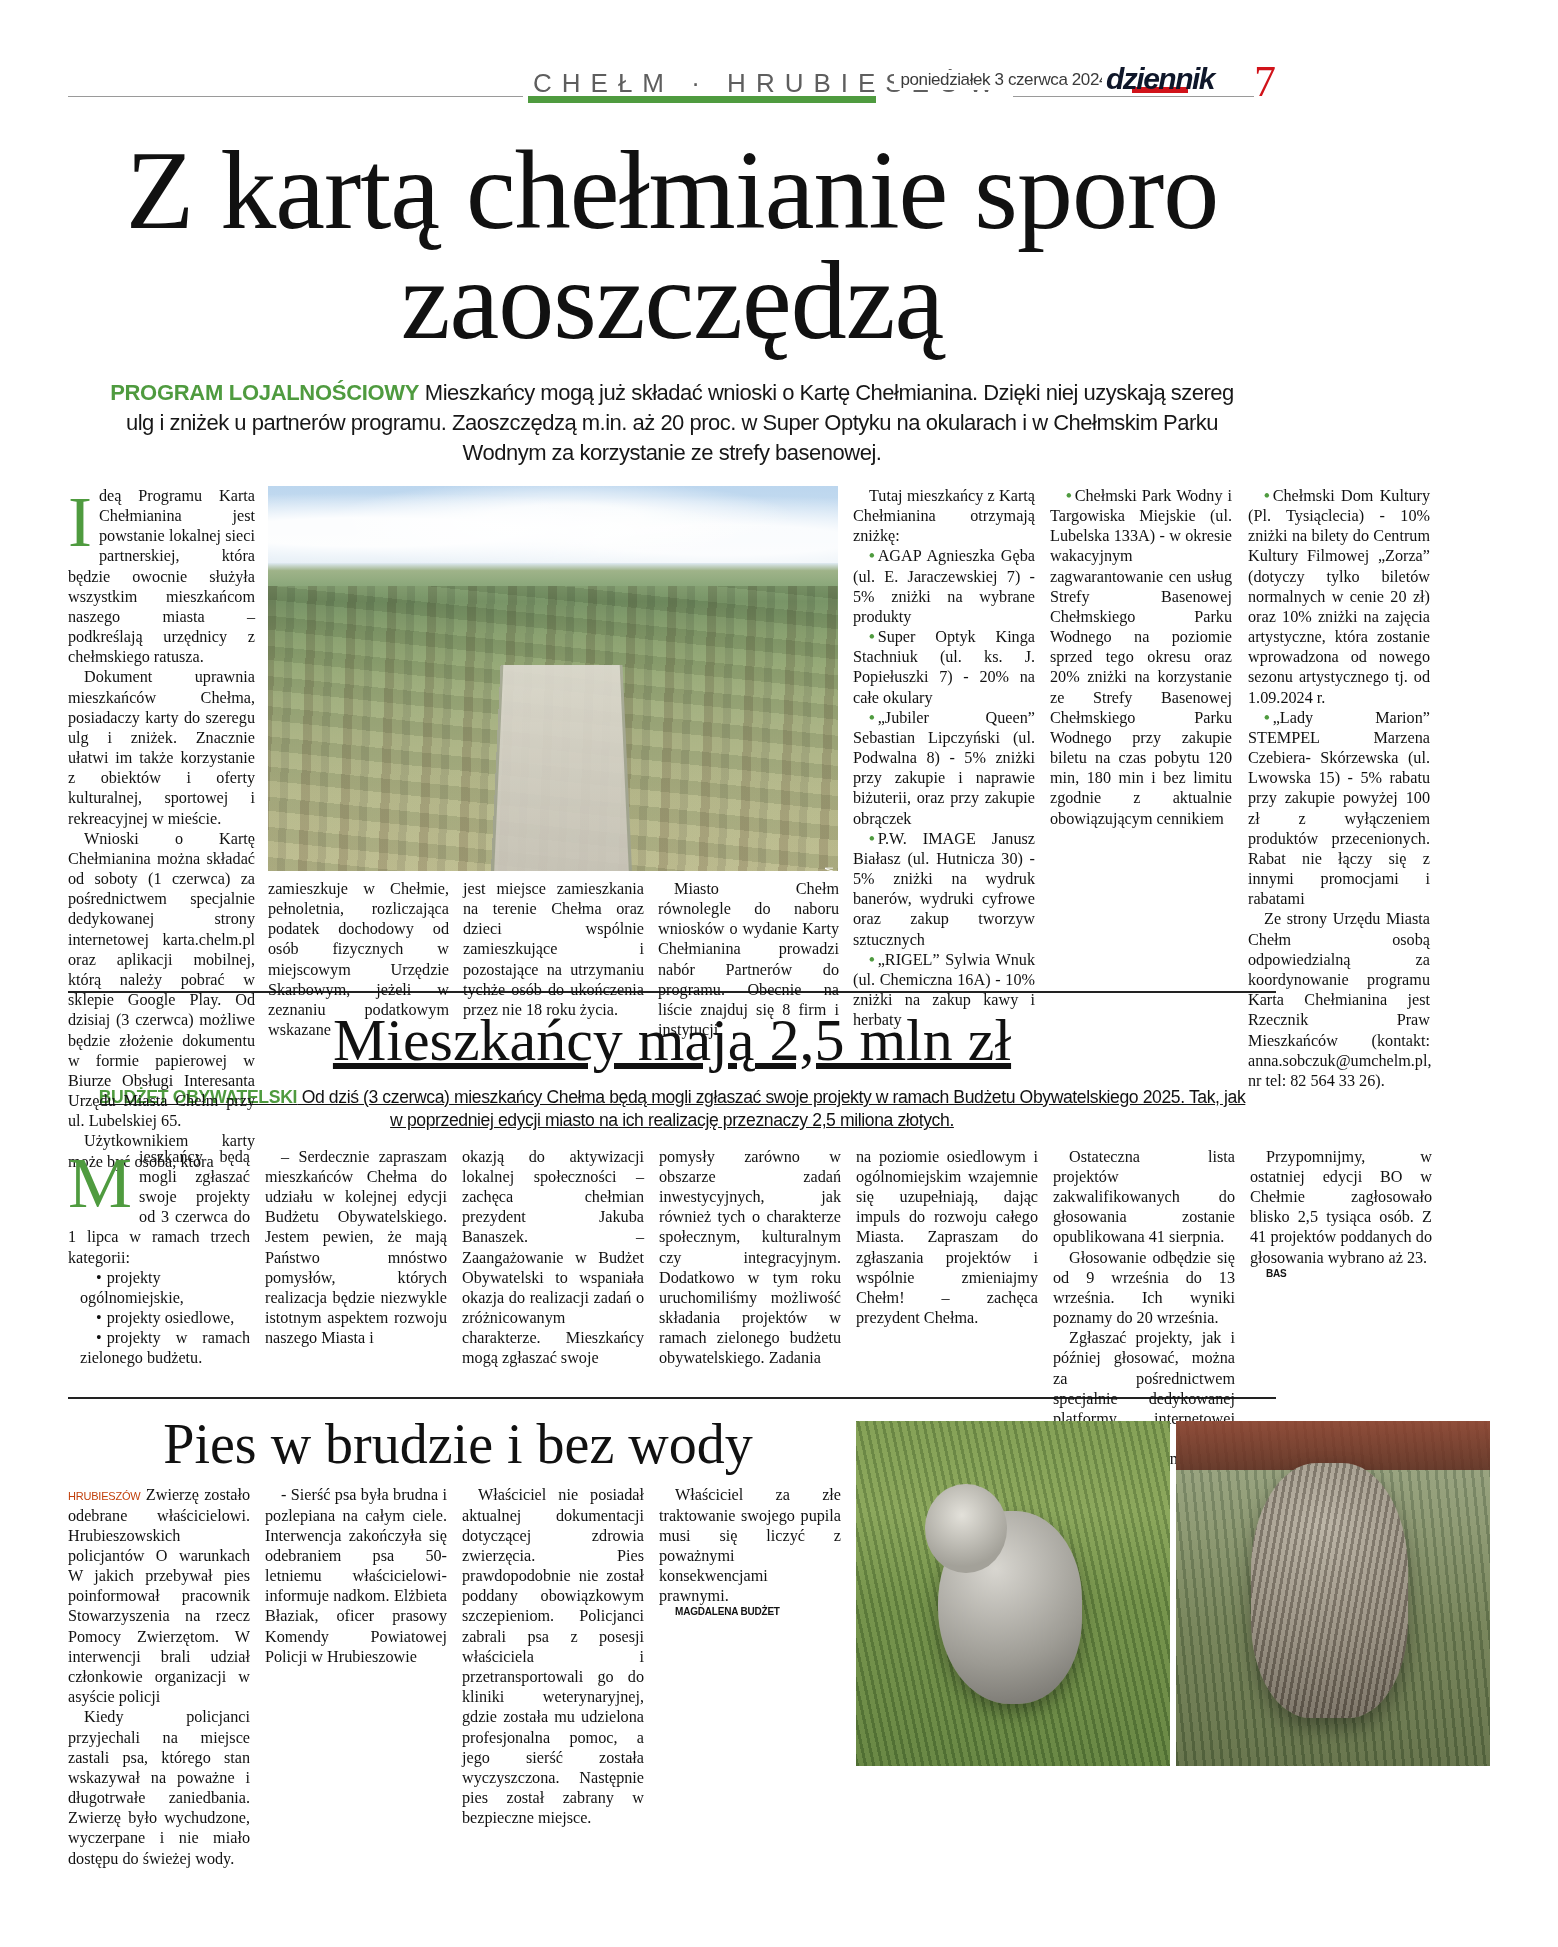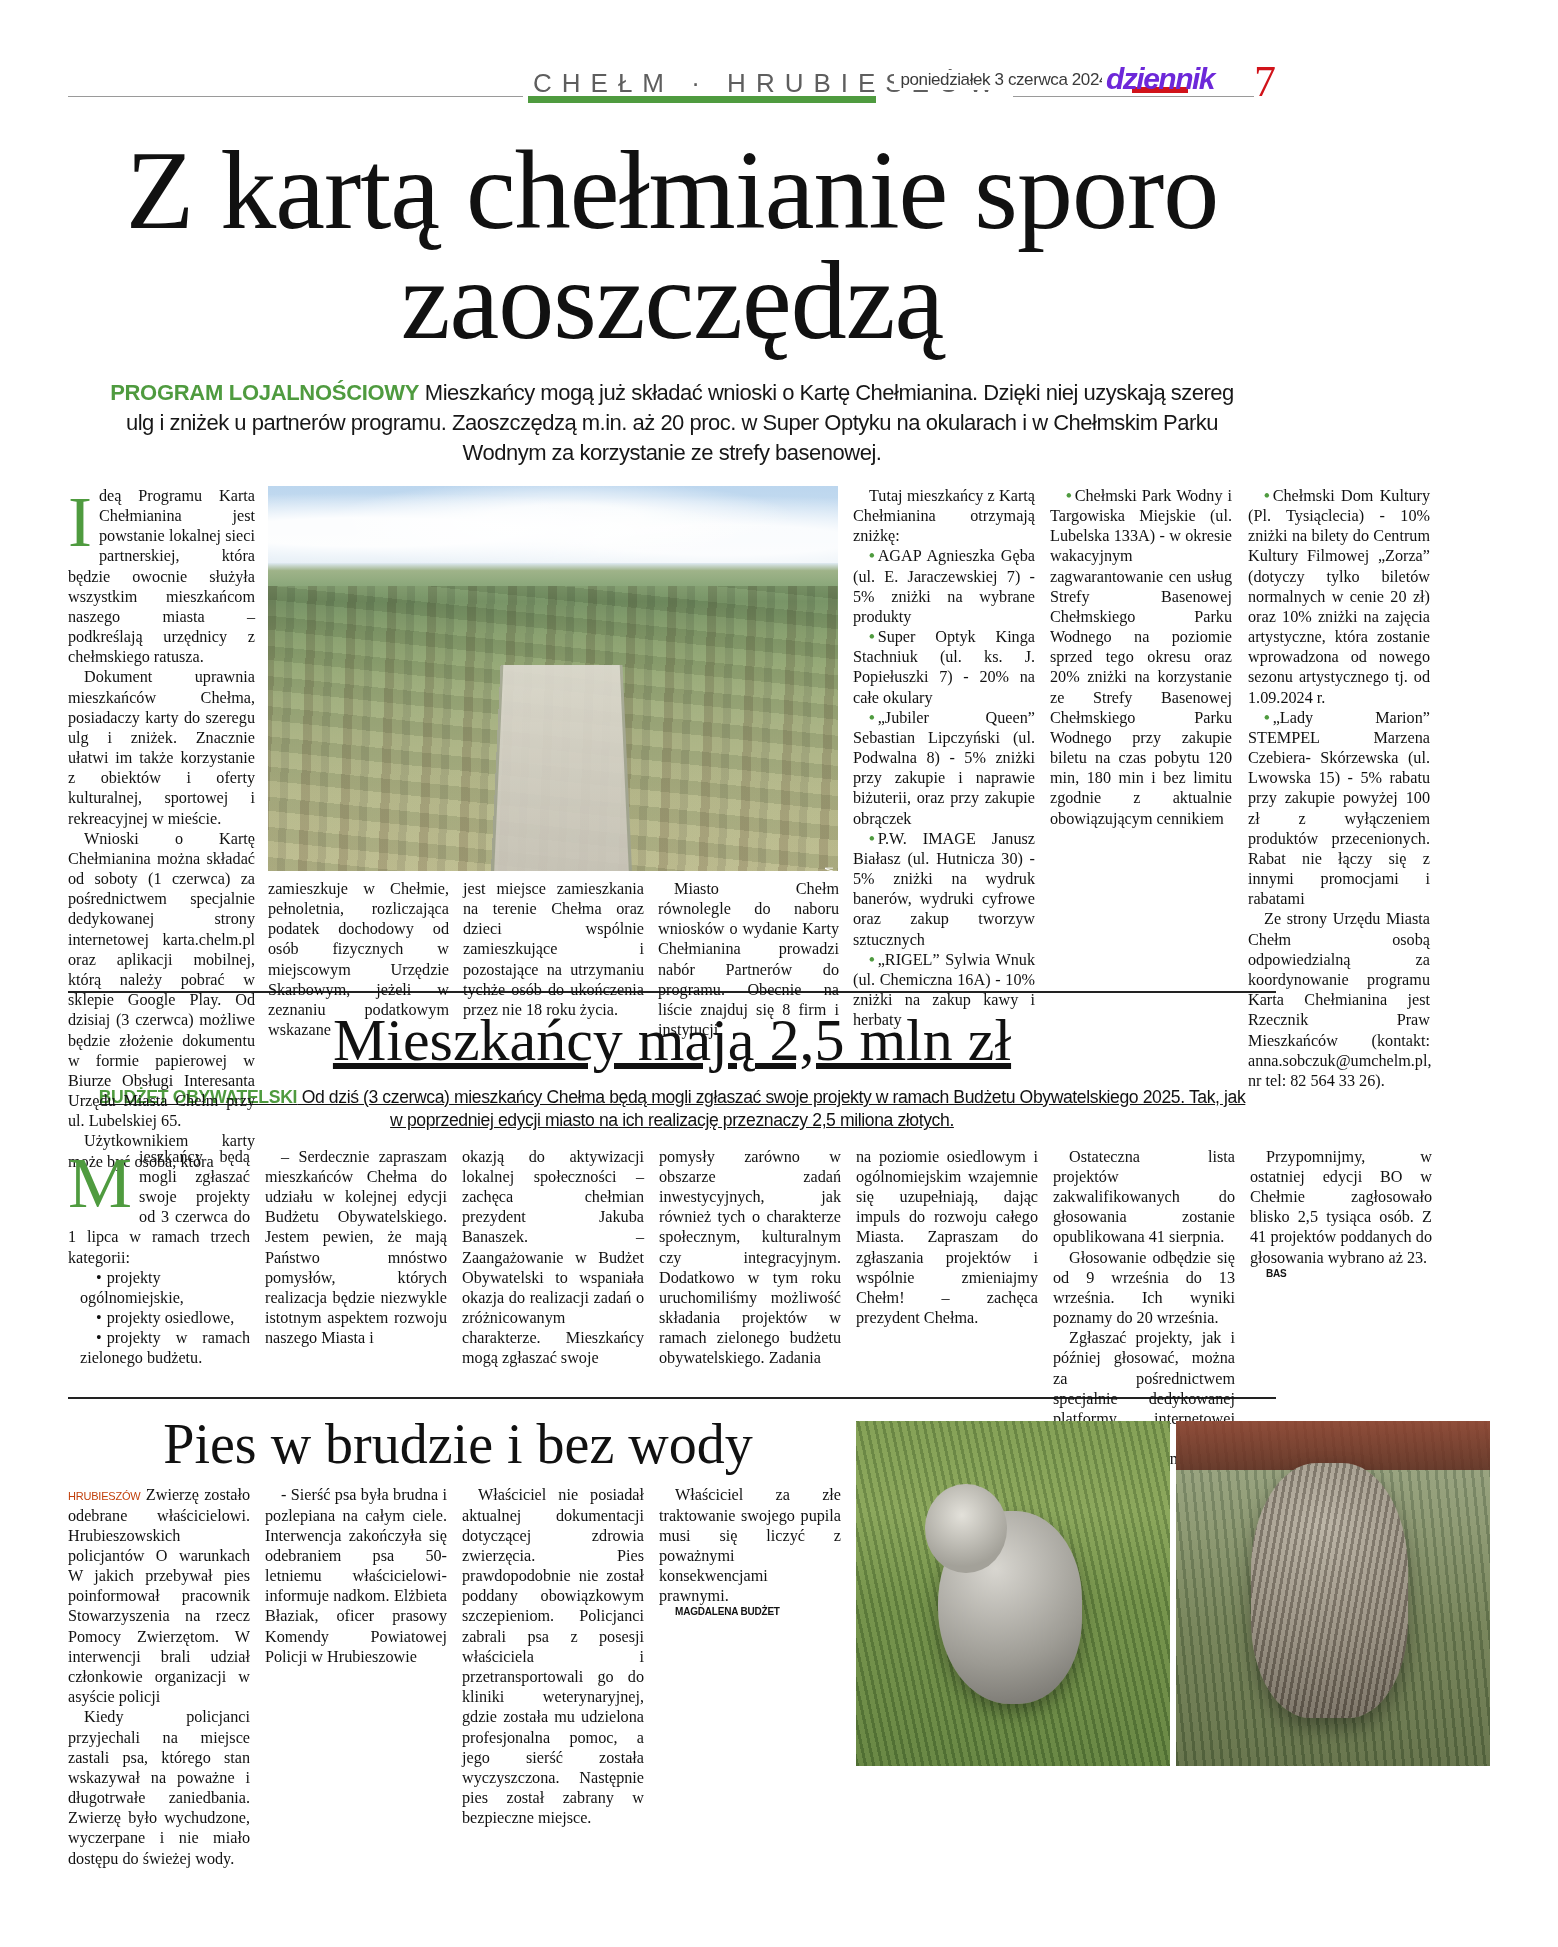--- a/index.html
+++ b/index.html
@@ -73,21 +73,21 @@
     right: 58px;
     top: 8px;
     background: #ffffff;
     padding: 0 4px;
   }
   .brand-word {
     font-family: "Liberation Sans", sans-serif;
     font-weight: bold;
     font-size: 30px;
     font-style: italic;
-    color: #6d28d9;
+    color: #0f172a;
     letter-spacing: -1.5px;
     line-height: 1;
   }
   .brand-bar {
     height: 6px;
     background: #d1131a;
     width: 56px;
     margin-left: 26px;
     margin-top: -7px;
   }

